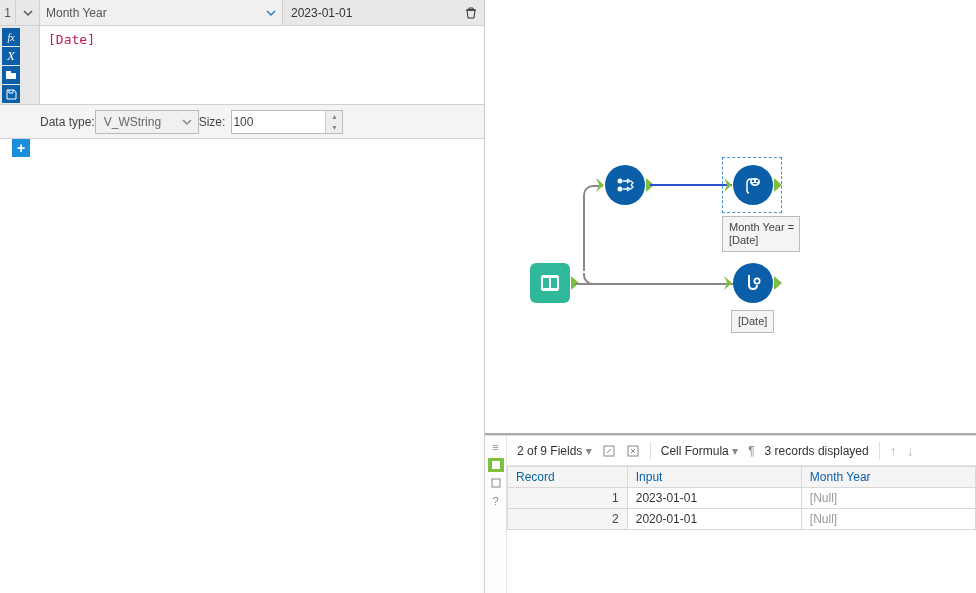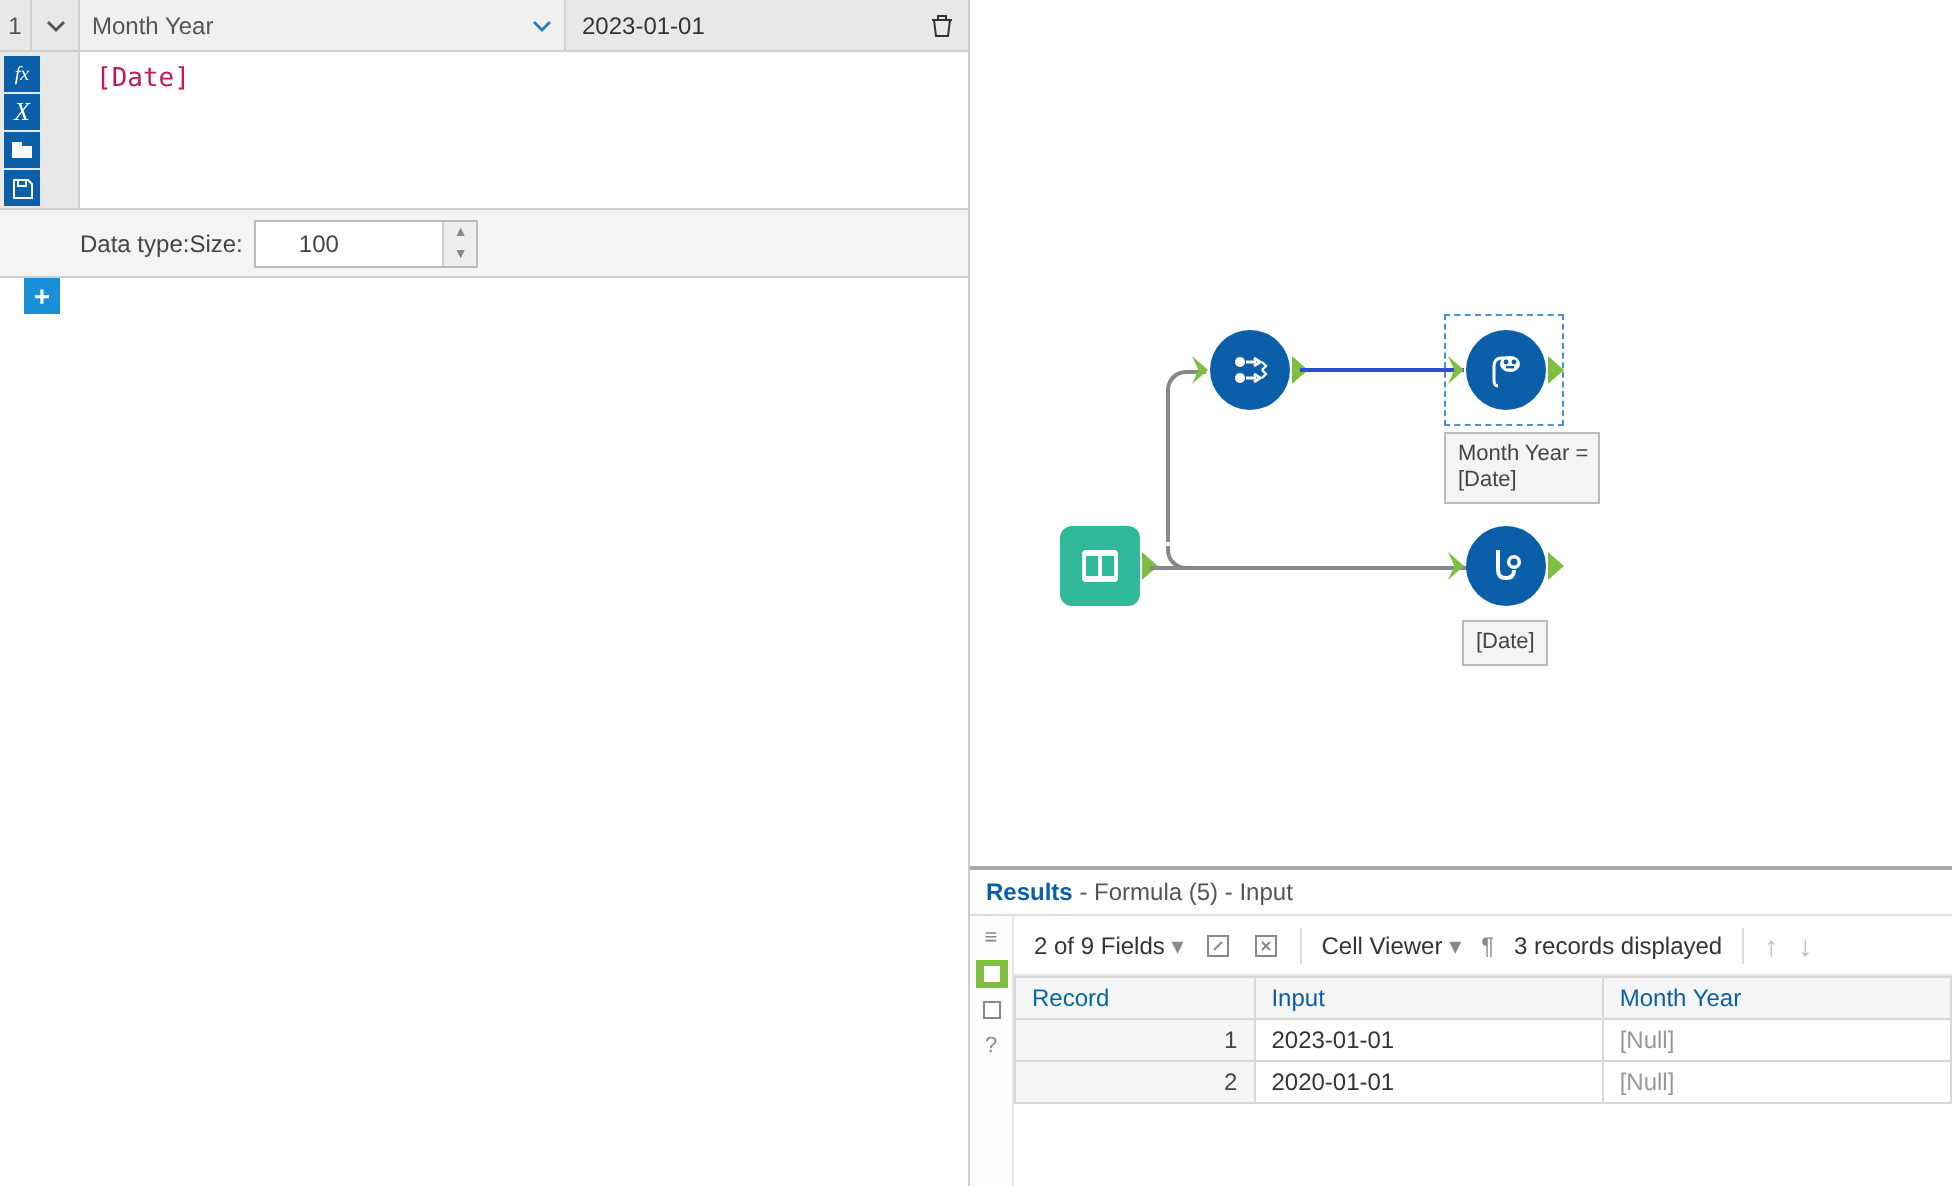--- a/index.html
+++ b/index.html
@@ -78,21 +78,21 @@
   .dd {
     height:24px; border:1px solid #bbb; background:#f0f0f0;
     display:flex; align-items:center; padding:0 6px 0 8px;
     color:#666; justify-content:space-between;
   }
   .dd-type { width:104px; }
   .dd-size-wrap { display:flex; align-items:center; gap:6px; }
   .dd-size {
     width:112px; height:24px; border:1px solid #bbb; background:#fff;
     display:flex; align-items:center; justify-content:space-between;
-    padding-left:21px; color:#444;
+    padding-left:1px; color:#444;
   }
   .spin { display:flex; flex-direction:column; border-left:1px solid #ccc; }
   .spin div { width:16px; height:11px; background:#eee; font-size:7px;
     display:flex; align-items:center; justify-content:center; color:#888; }
 
   .plus-row {
     height:22px; display:flex; align-items:flex-start;
   }
   .plus-btn {
     width:18px; height:18px; background:#1a8fd8; color:white;
@@ -229,20 +229,26 @@
                 <path d="M2 2 H9 L11 4 V11 H2 Z M4 2 V5 H8 V2" stroke="white" stroke-width="1" fill="none"></path>
               </svg>
           </div>
         </div>
       </div>
       <div class="formula-body">[Date]</div>
     </div>
 
     <div class="datatype-row">
       <label>Data type:</label>
+      <div class="dd dd-type">
+        <span>V_WString</span>
+        <svg width="10" height="10" viewBox="0 0 10 10">
+            <path d="M1 3 L5 7 L9 3" stroke="#888" stroke-width="1.5" fill="none"></path>
+          </svg>
+      </div>
       <div class="dd-size-wrap">
         <label>Size:</label>
         <div class="dd-size">
           <span>100</span>
           <div class="spin">
             <div>▲</div>
             <div>▼</div>
           </div>
         </div>
       </div>
@@ -308,24 +314,20 @@
           <circle cx="16" cy="10" r="1.8" fill="#0a5fa8"></circle>
         </svg>
         <div class="anchor-in"></div>
         <div class="anchor-out"></div>
       </div>
       <div class="node-annot" style="left:246px; top:310px;">[Date]</div>
 
     </div>
 
     <div class="results-pane">
-      <div class="results-title">
-        <span>Results</span>
-        <span class="sub">- Formula (5) - Input</span>
-      </div>
       <div class="results-body">
         <div class="results-sidebar">
           <div class="rs-icon">≡</div>
           <div class="rs-icon active">
             <svg width="10" height="10" viewBox="0 0 10 10">
                 <rect x="1" y="1" width="8" height="8" fill="#fff"></rect>
               </svg>
           </div>
           <div class="rs-icon">
             <svg width="12" height="12" viewBox="0 0 12 12">
@@ -346,21 +348,21 @@
                 </svg>
             </span>
             <span class="tb-icon">
               <svg width="14" height="14" viewBox="0 0 14 14">
                   <rect x="2" y="2" width="10" height="10" stroke="#888" fill="none"></rect>
                   <path d="M5 5 L9 9 M9 5 L5 9" stroke="#888"></path>
                 </svg>
             </span>
             <div class="tb-sep"></div>
             <span>
-              <span>Cell Viewer</span> <span style="color:#888">▾</span>
+              <span>Cell Formula</span> <span style="color:#888">▾</span>
             </span>
             <span class="tb-icon" style="color:#888;">¶</span>
             <span>3 records displayed</span>
             <div class="tb-sep"></div>
             <span class="arrow-btn">↑</span>
             <span class="arrow-btn">↓</span>
           </div>
 
           <table class="grid">
             <thead>

